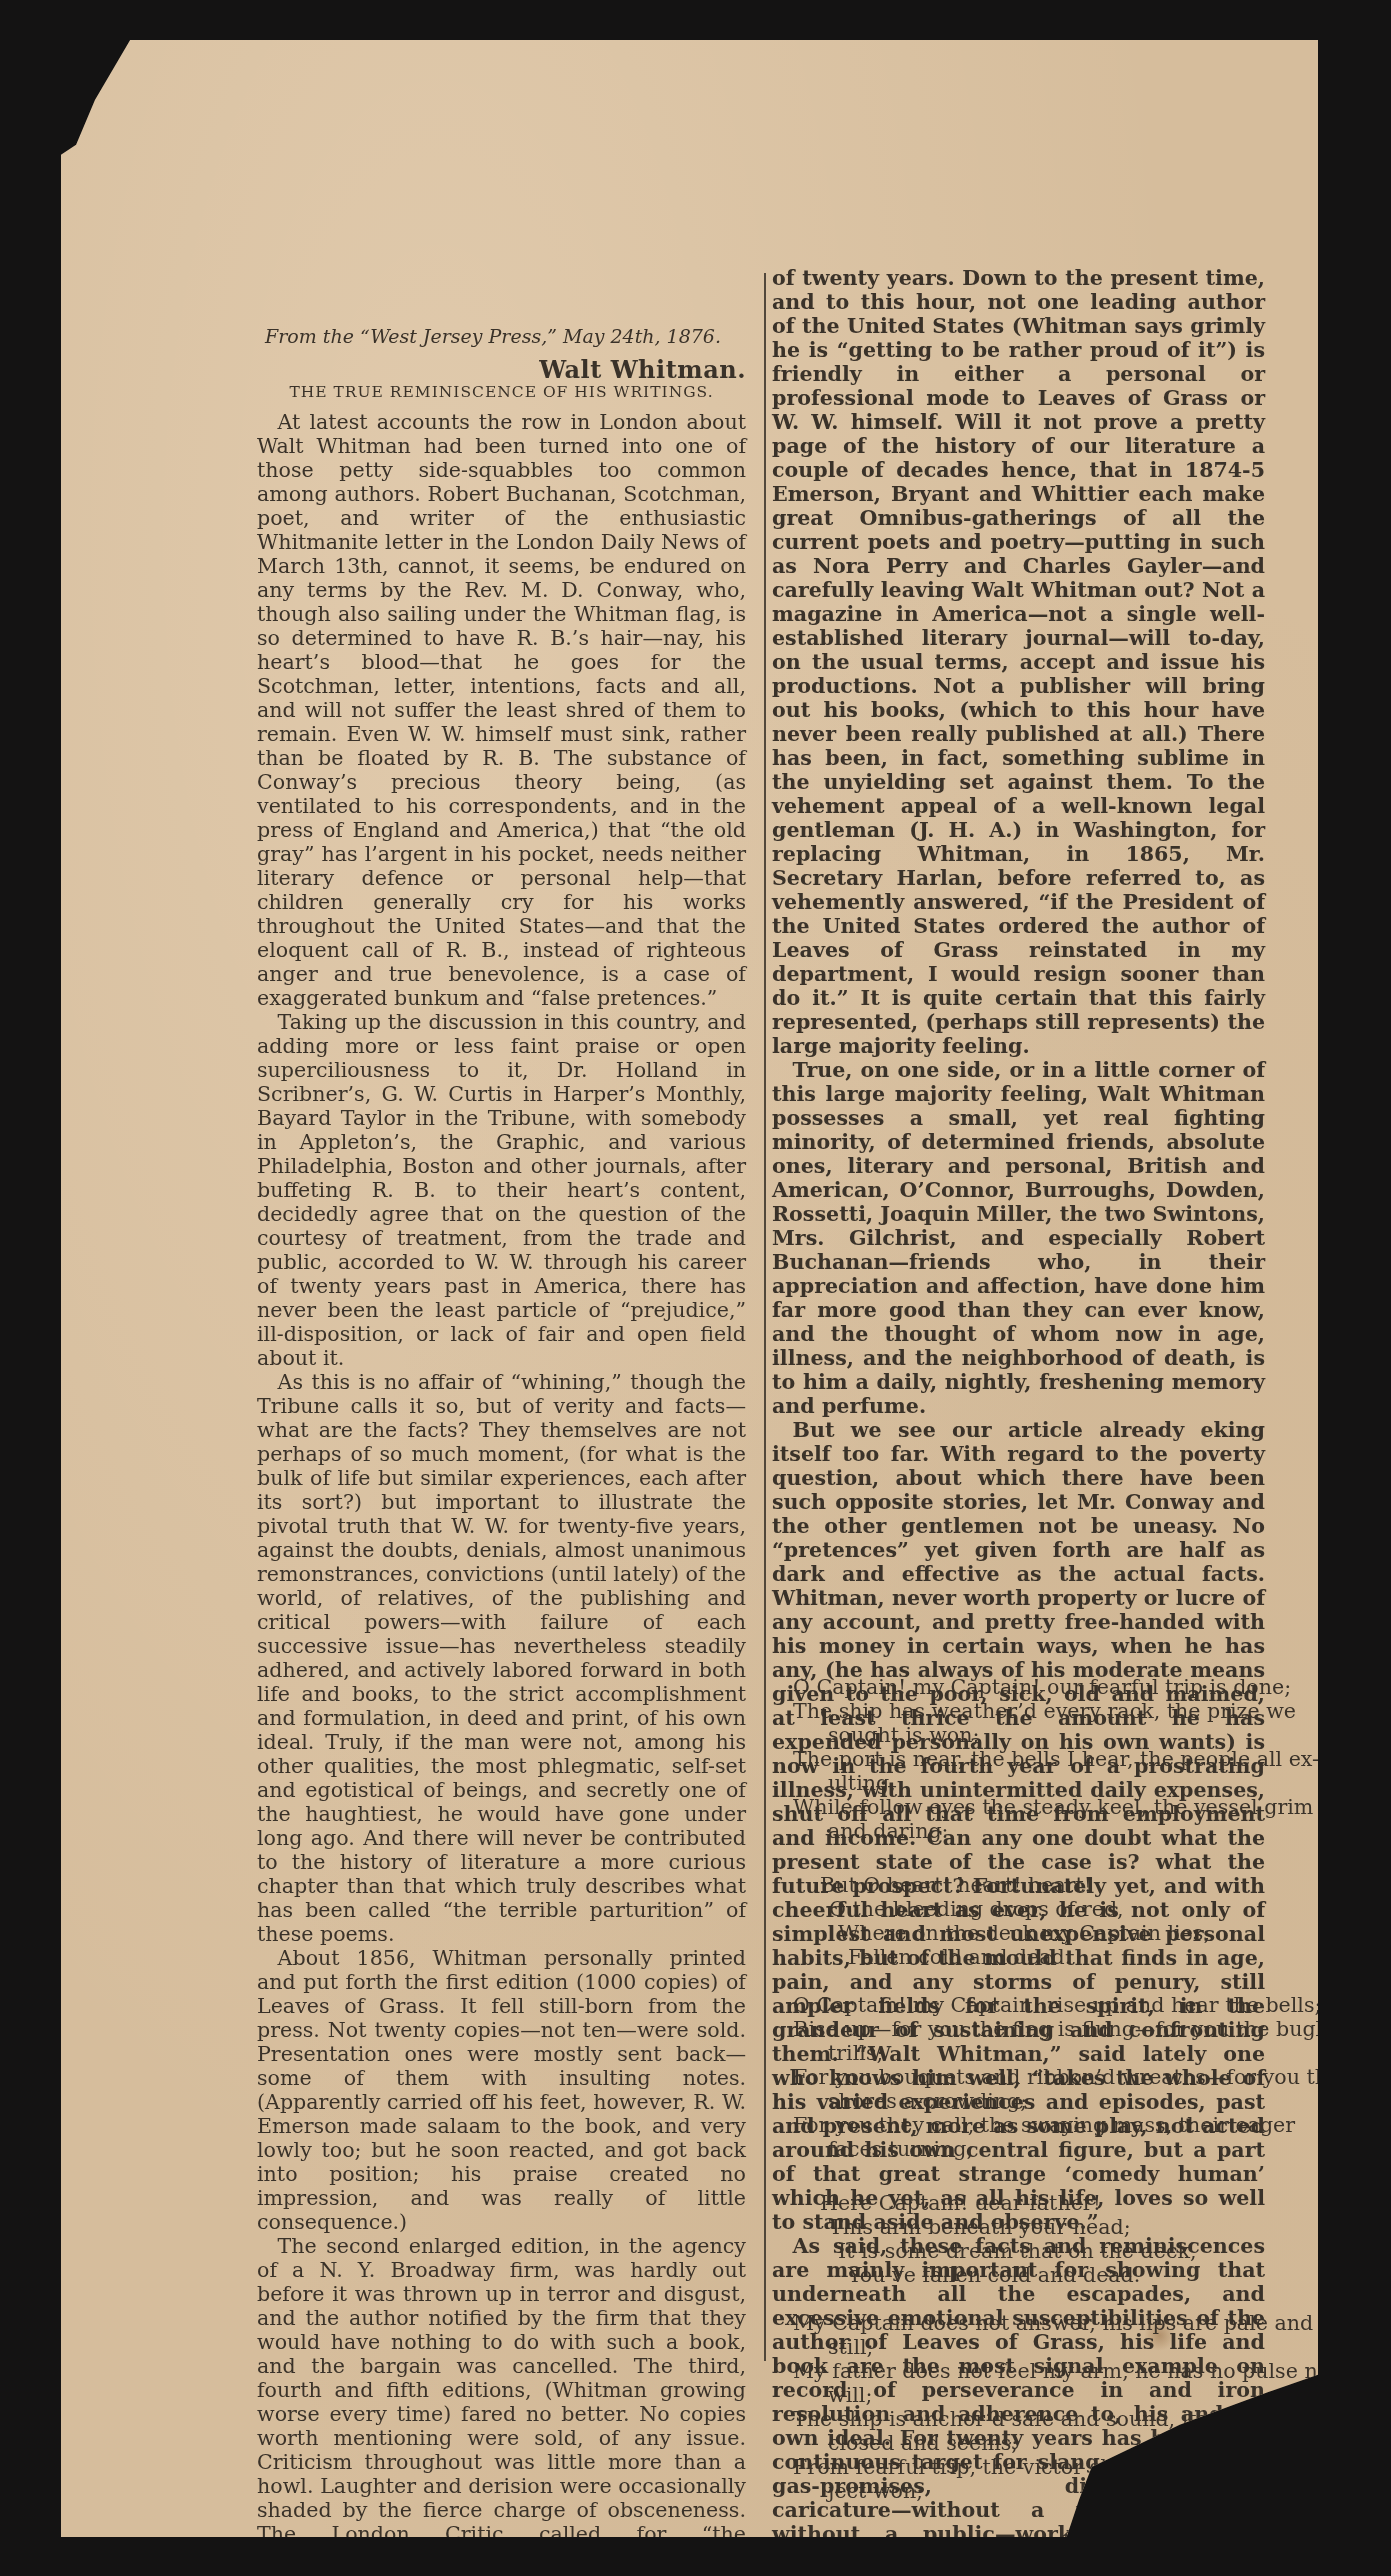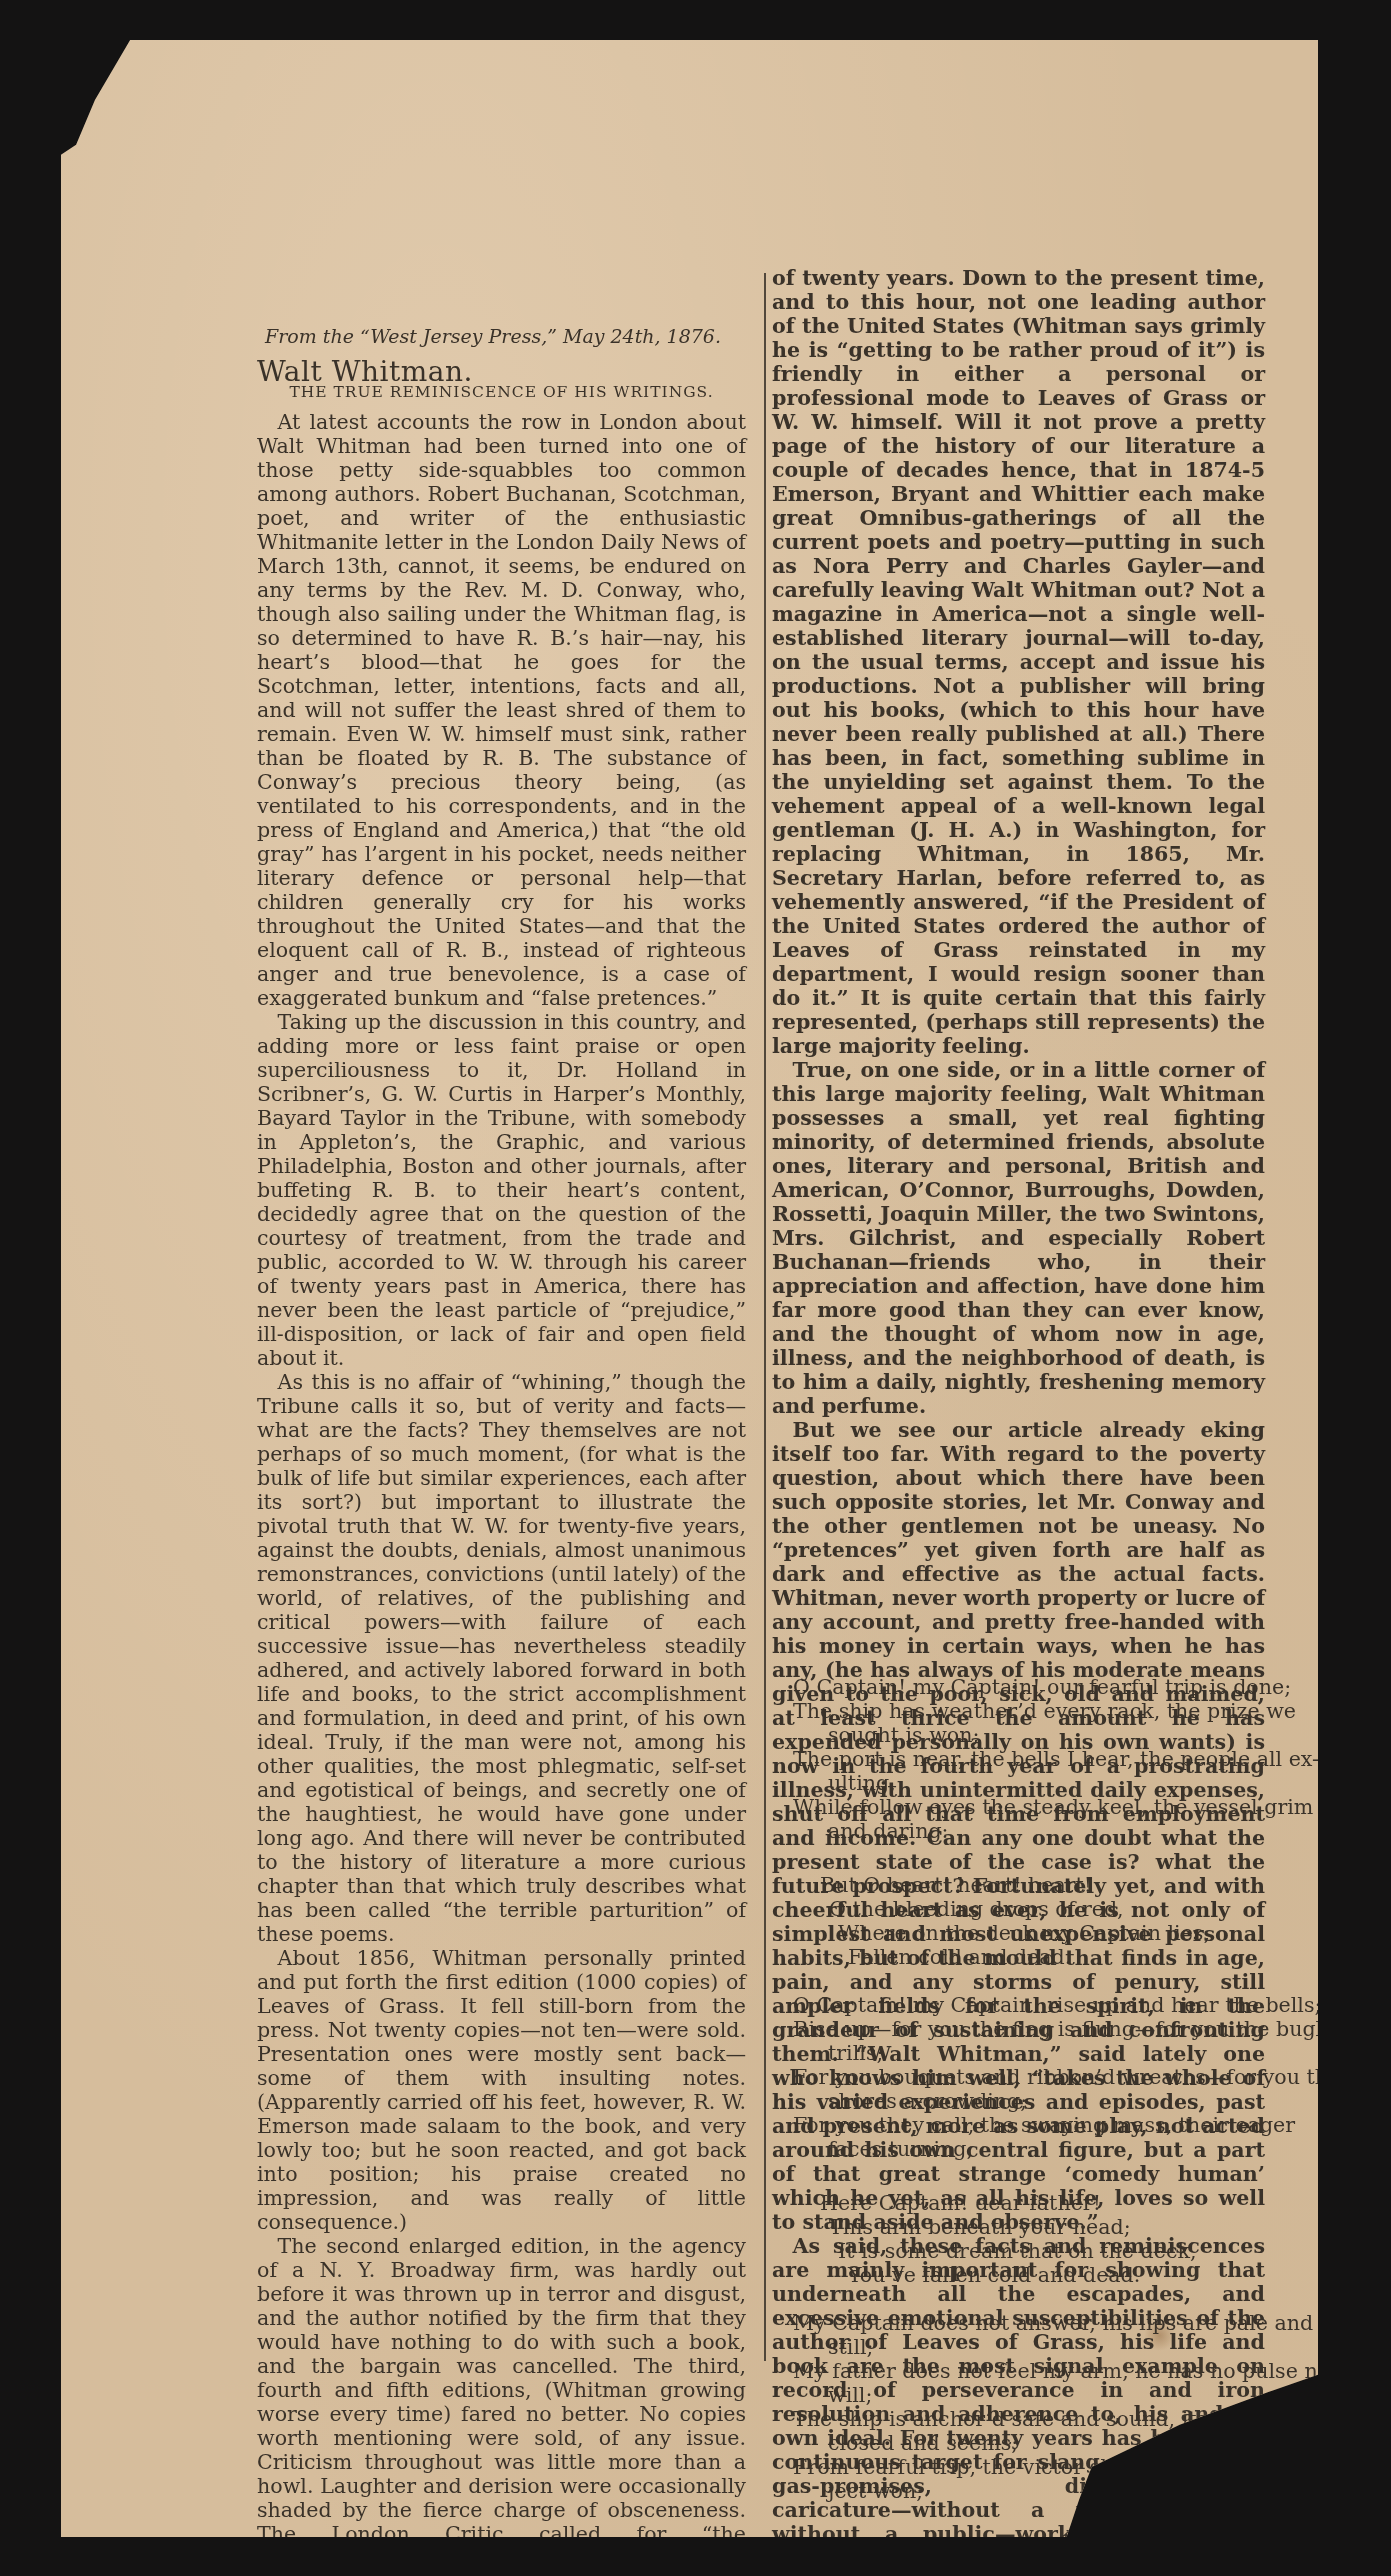--- a/index.html
+++ b/index.html
@@ -16,21 +16,21 @@
                       radial-gradient(ellipse at 80% 85%, rgba(160,130,90,0.12), rgba(0,0,0,0) 55%);
     clip-path: polygon(5.5% 0%, 100% 0%, 100% 93.5%, 96% 94.2%, 89% 95.5%, 82% 97.2%, 81% 98.5%, 80% 100%, 0% 100%, 0% 4.6%, 1.2% 4.2%, 2.7% 2.4%);
   }
   .stain { position:absolute; left:1083px; top:2280px; width:31px; height:31px; border-radius:50%;
     background:radial-gradient(circle, rgba(140,100,60,0.45), rgba(140,100,60,0) 70%); }
   .col { position:absolute; top:0; font-size:20.6px; line-height:24px; text-align:justify; }
   .col-left { left:196px; width:489px; }
   .col-right { left:711px; width:493px;font-weight:bold; }
   .rule { position:absolute; left:703px; top:233px; width:1.5px; height:2088px; background:#3a3229; opacity:0.85; }
   .dateline { position:absolute; left:204px; top:285px; font-size:19px; font-style:italic; color:#3a3229; }
-  .title { position:absolute; left:196px; width:489px; top:315px; text-align:left; font-size:28px; font-weight:normal; letter-spacing:0.5px; }
+  .title { position:absolute; left:196px; width:489px; top:315px; text-align:right; font-size:24px; font-weight:bold; letter-spacing:0.5px; }
   .subtitle { position:absolute; left:196px; width:489px; top:343px; text-align:center; font-size:15.5px; letter-spacing:1px; }
   p { margin:0; text-indent:20.6px; }
   .poem { position:absolute; left:732px; width:485px; font-size:20.6px; line-height:24px; }
   .stanza { margin-bottom:24px; }
   .pl { display:block; white-space:nowrap; }
   .i0 { padding-left:0; }
   .i2 { padding-left:27px;margin-top:30px; }
   .i3 { padding-left:36px; }
   .i4 { padding-left:45px; }
   .i5 { padding-left:55px; }

